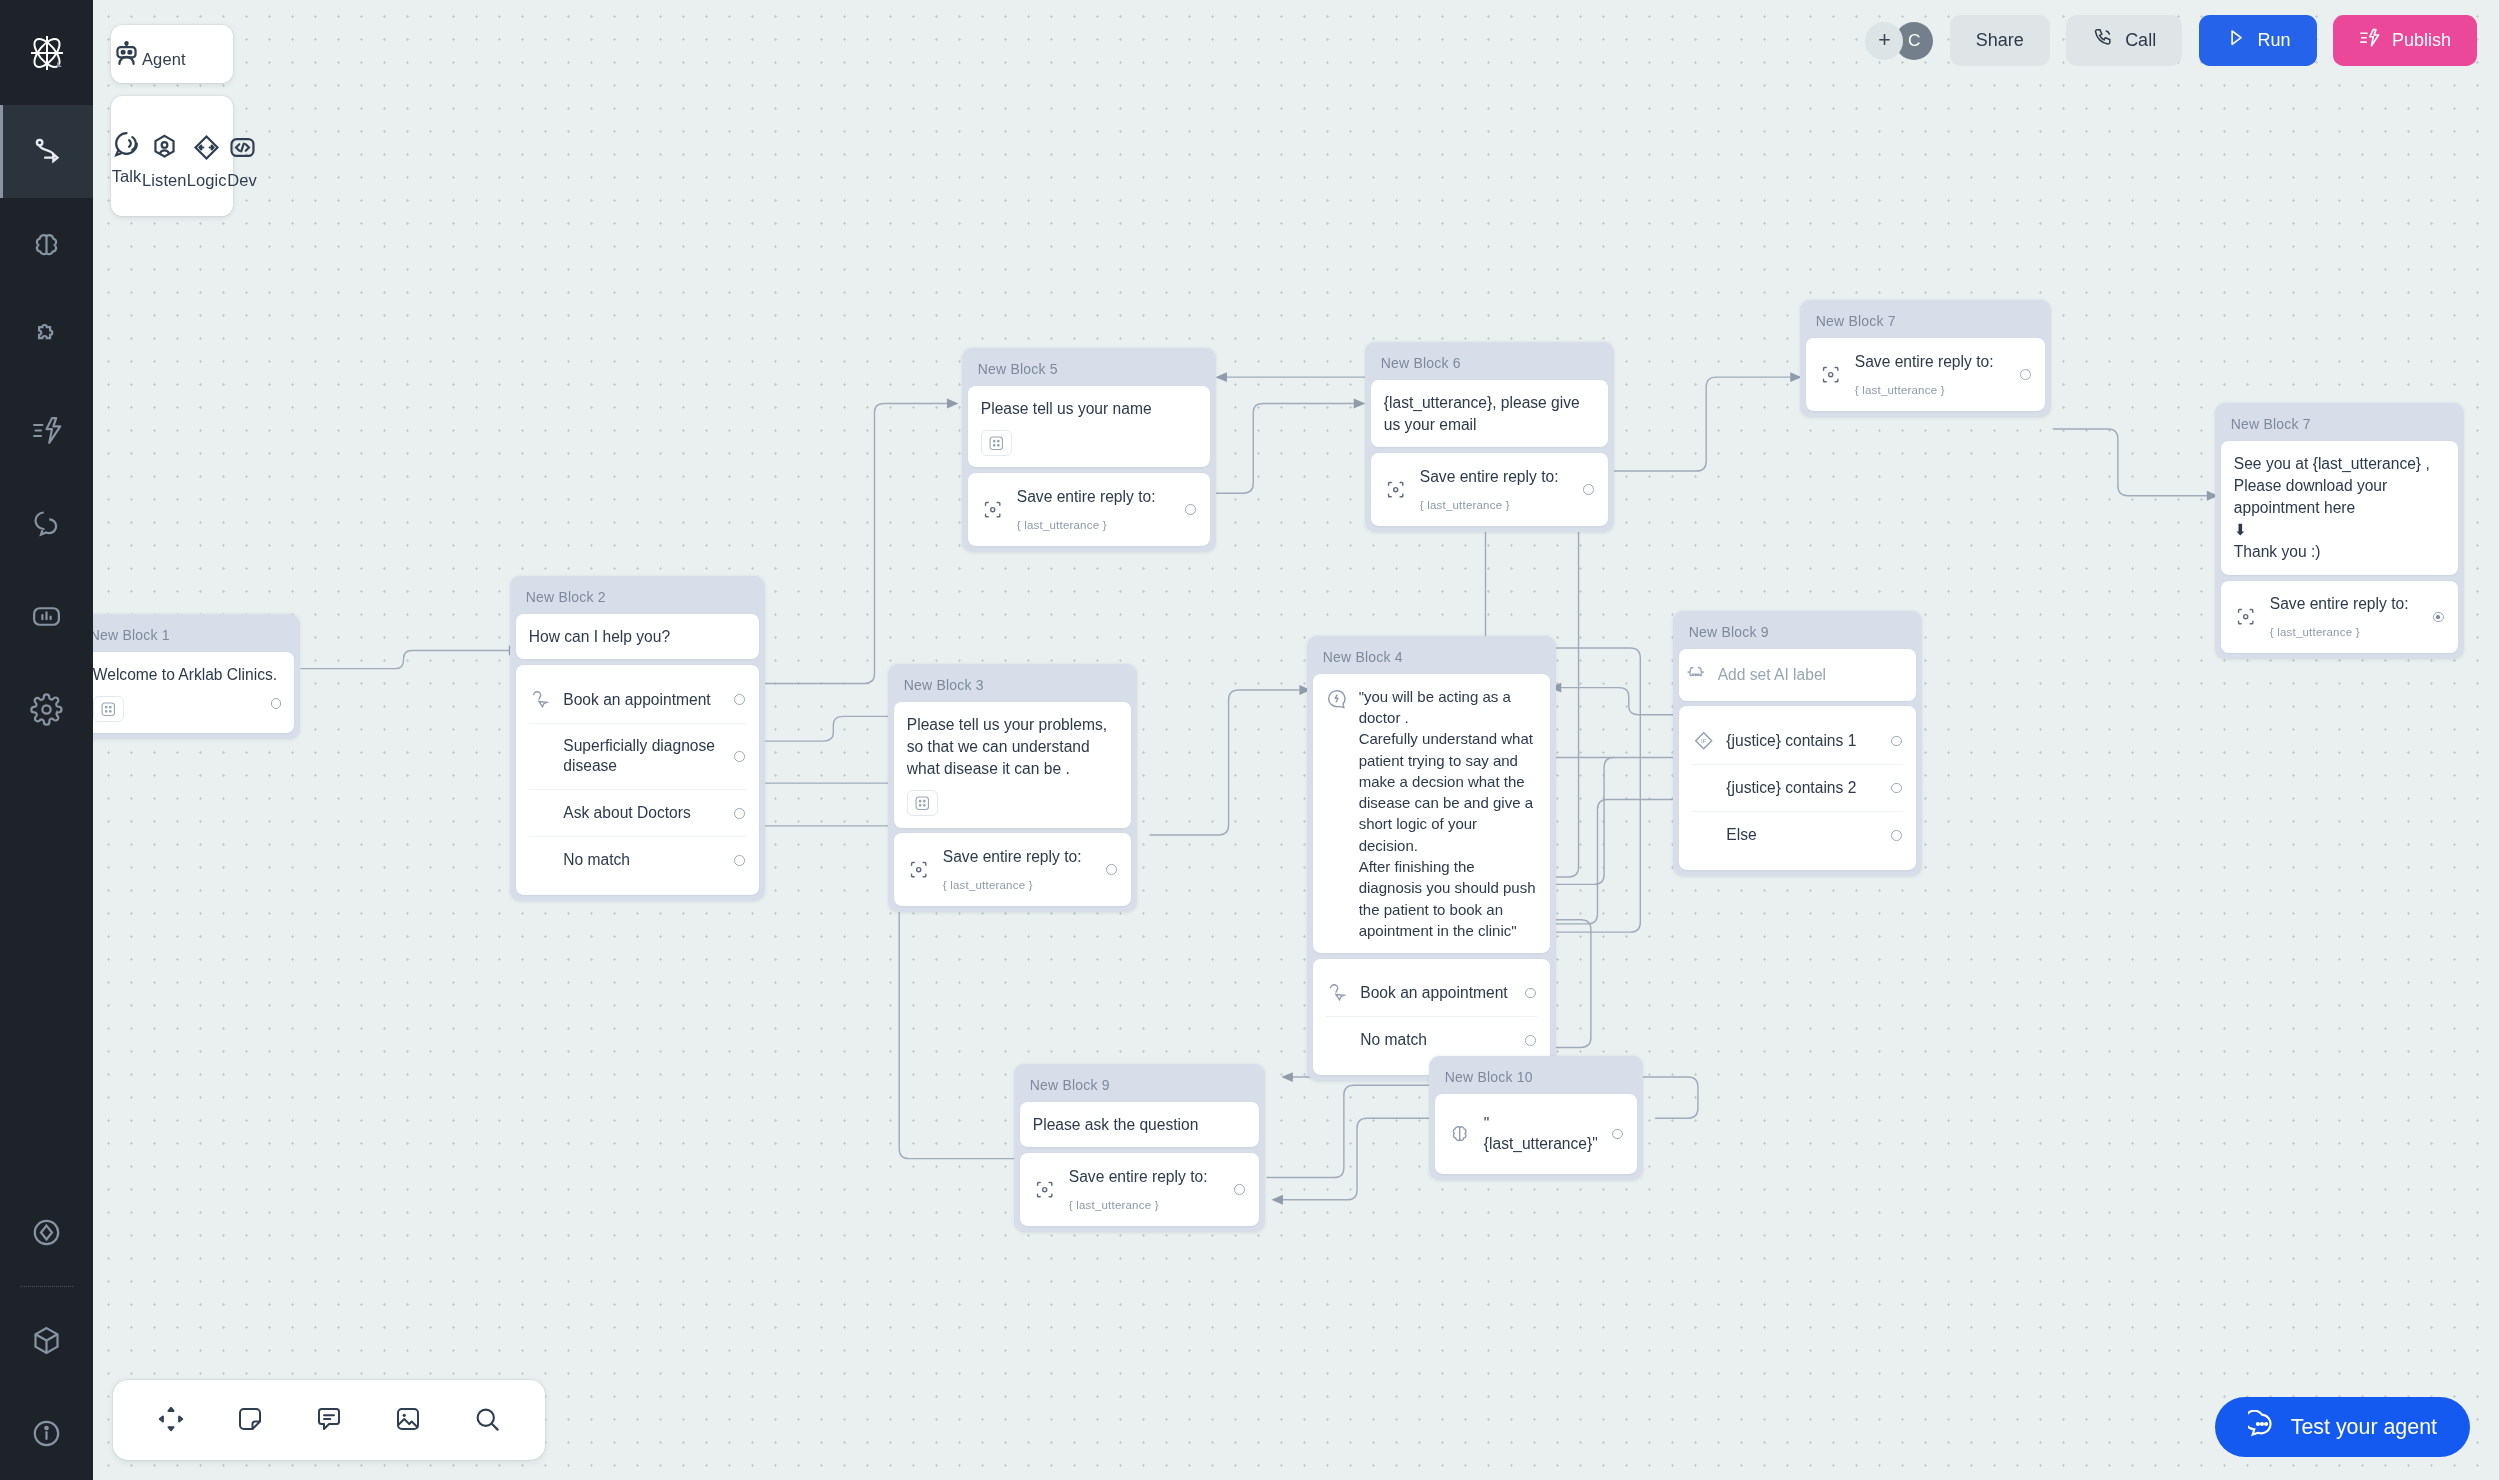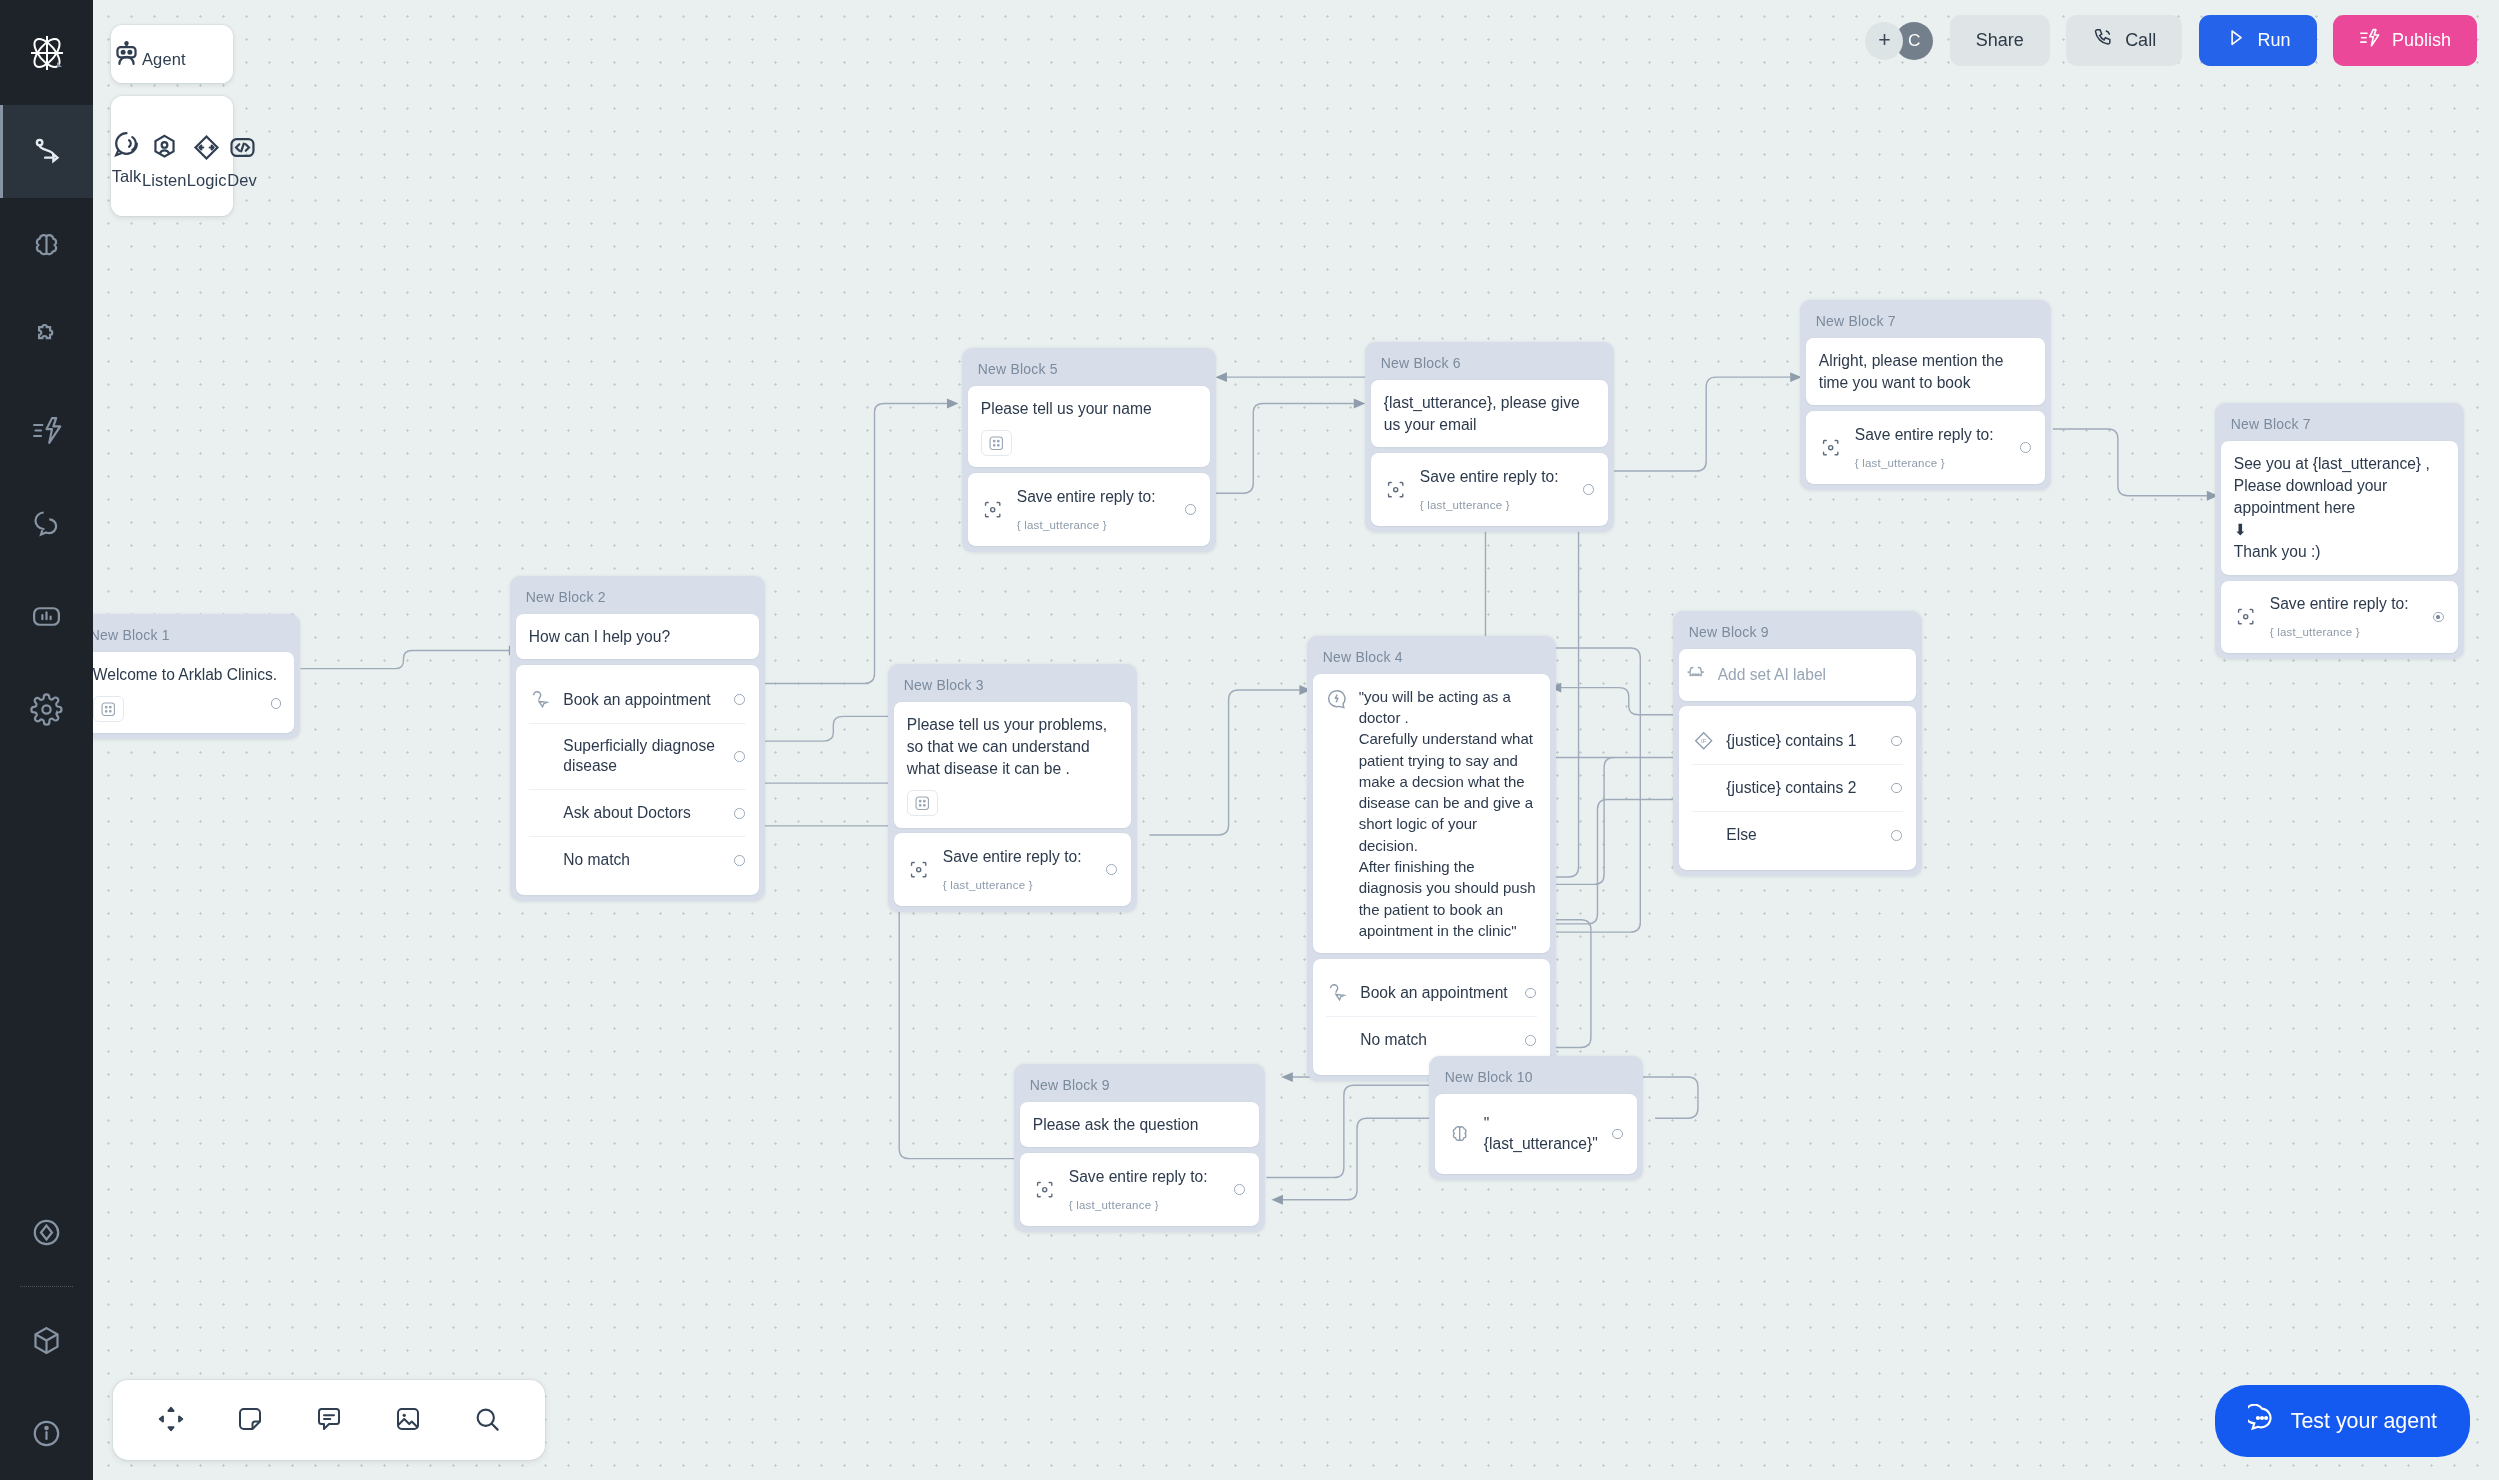--- a/index.html
+++ b/index.html
@@ -98,21 +98,21 @@
     position: absolute; left: 113px; bottom: 20px;
     width: 432px; height: 80px; background: #fff; border-radius: 15px;
     box-shadow: 0 1.6px 6.6px rgba(30,45,60,.10), 0 0 0 0.8px rgba(208,218,222,.6);
     display: flex; align-items: center; justify-content: space-around;
     padding: 0 18px; z-index: 40;
   }
   .bottombar svg { width: 30px; height: 30px; cursor: pointer; }
 
   .testbtn {
     position: absolute; right: 30px; bottom: 23px;
-    height: 72px; padding: 0 33px; border-radius: 32px;
+    height: 60px; padding: 0 33px; border-radius: 32px;
     background: #1459f0; color: #fff; font-size: 21.4px;
     display: flex; align-items: center; gap: 15px; cursor: pointer; border: none;
     z-index: 40;
   }
   .testbtn svg { width: 28px; height: 28px; }
 
   
   .node {
     position: absolute;
     background: #d7deea;
@@ -371,23 +371,20 @@
           <span class="save-title">Save entire reply to:</span>
           <div class="row-sub">{ last_utterance }</div>
         </span>
         <span class="port"></span>
       </div>
     </div>
   </div>
 
   <div class="node" style="left:1800px; top:300px; width:251px;">
     <div class="node-title">New Block 7</div>
-    <div class="node-card">
-      <div class="node-text">Alright, please mention the time you want to book</div>
-    </div>
     <div class="node-card">
       <div class="save-row">
         <span class="row-ico">
           <svg viewBox="0 0 24 24" fill="none" stroke="#5d6b7c" stroke-width="1.6" stroke-linecap="round">
               <path d="M7 4H5a1 1 0 0 0-1 1v2"></path>
               <path d="M17 4h2a1 1 0 0 1 1 1v2"></path>
               <path d="M7 20H5a1 1 0 0 1-1-1v-2"></path>
               <path d="M17 20h2a1 1 0 0 0 1-1v-2"></path>
               <circle cx="12" cy="12" r="2.3"></circle>
             </svg>

